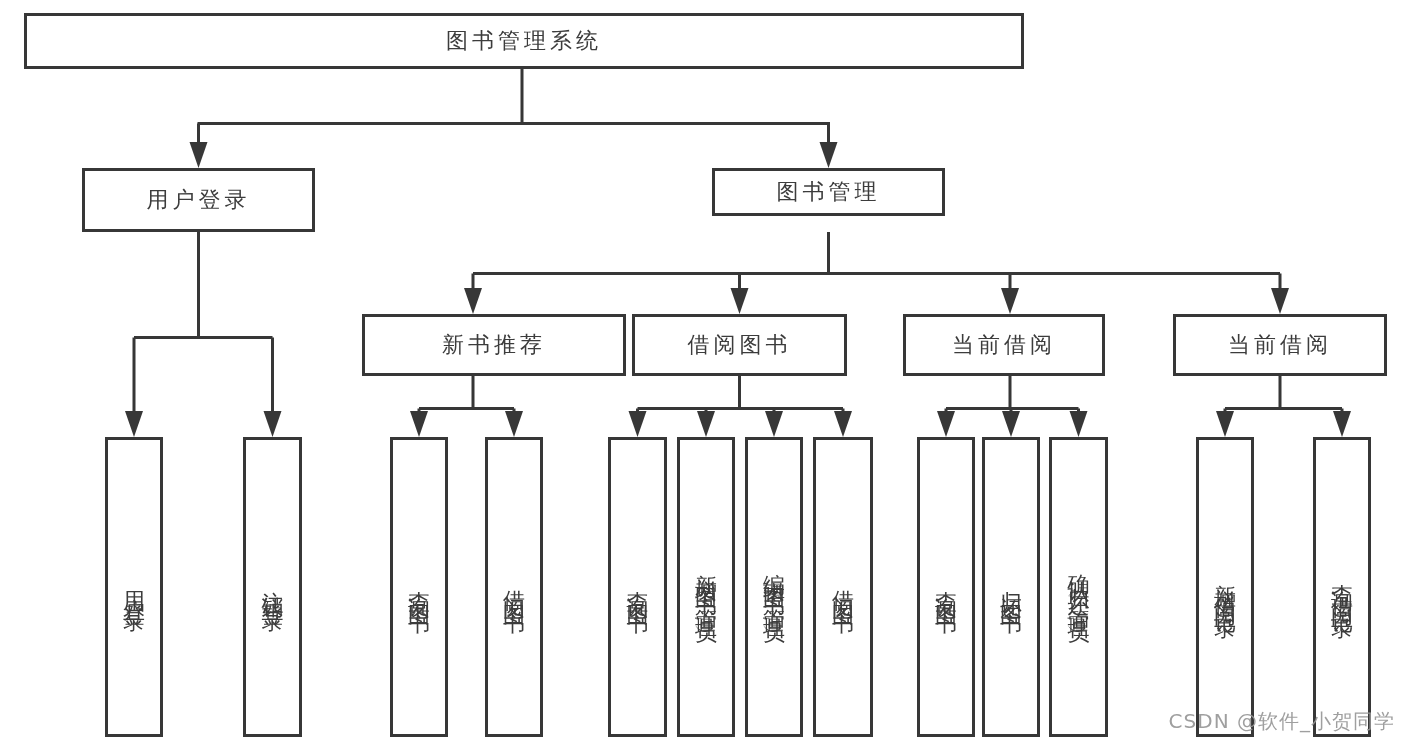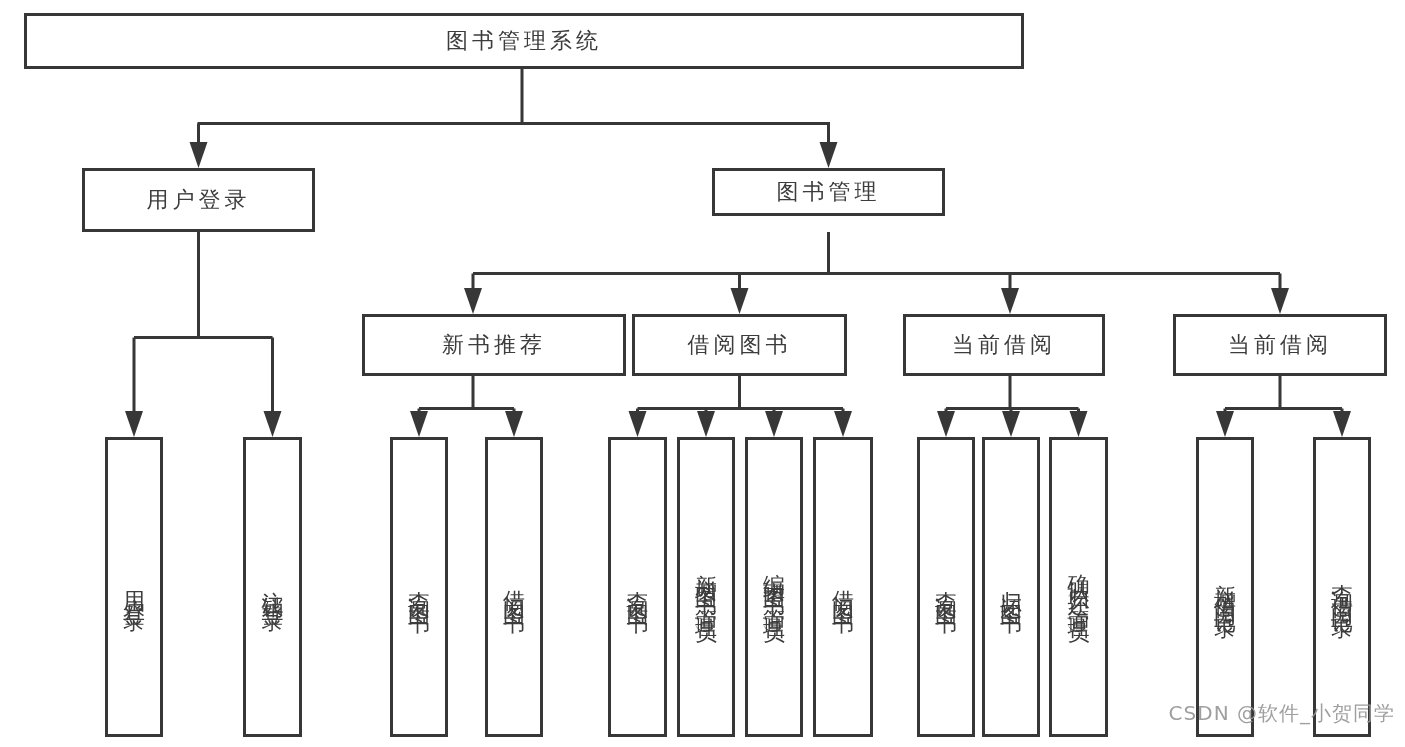--- a/index.html
+++ b/index.html
@@ -38,21 +38,21 @@
     writing-mode:vertical-rl;
     text-orientation:mixed;
     font-size:22px;
     letter-spacing:7px;
     line-height:1;
     color:var(--text);
     white-space:nowrap;
   }
   .watermark{
     position:absolute;
-    right:10px;bottom:20px;
+    right:10px;bottom:12px;
     font-size:20px;
     color:var(--wm);
     opacity:0.92;
     letter-spacing:1px;
     z-index:10;
     white-space:nowrap;
   }
 </style>
 </head>
 <body>

